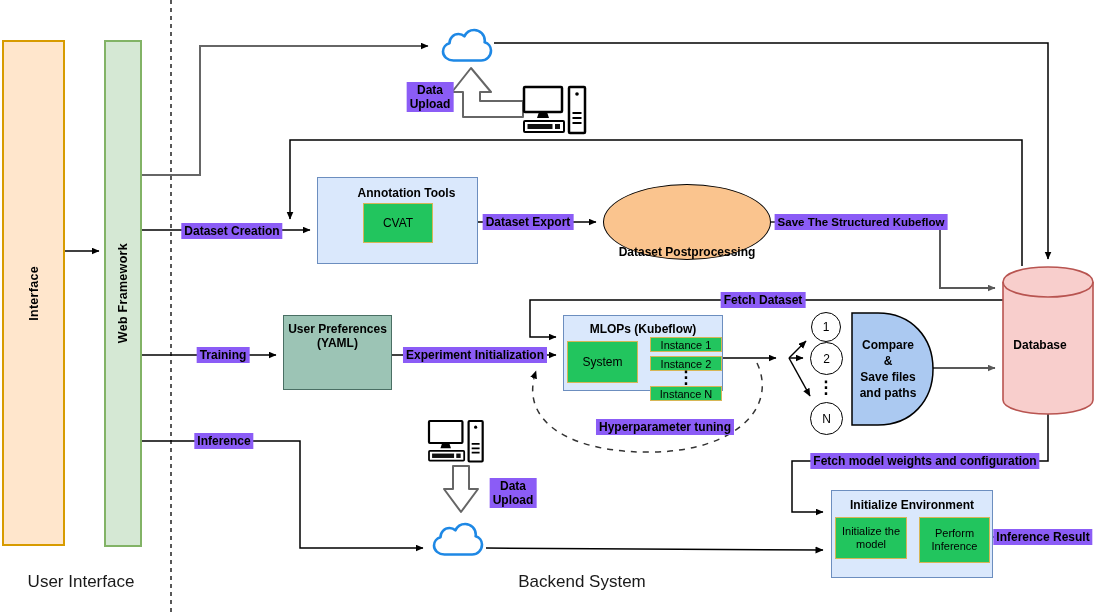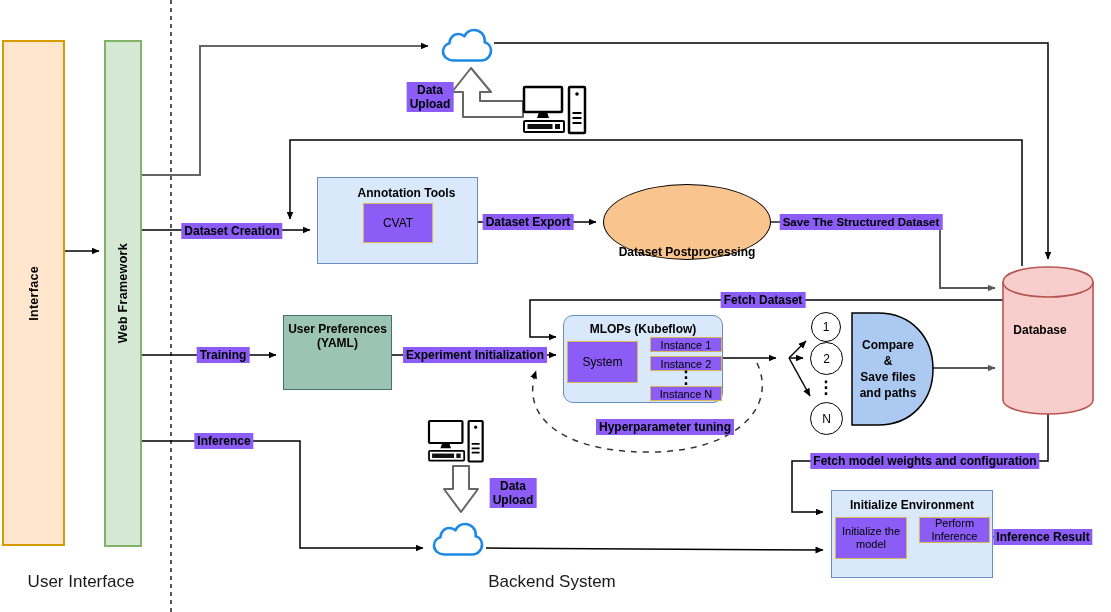--- a/index.html
+++ b/index.html
@@ -7,21 +7,21 @@
     position:relative;width:1111px;height:612px;background:#fff;overflow:hidden;
     font-family:"Liberation Sans", sans-serif;color:#000;
   }
   #wires{position:absolute;left:0;top:0;width:1111px;height:612px;}
   .node{position:absolute;box-sizing:border-box;}
   .vbox{display:flex;align-items:center;justify-content:center;}
   .vlabel{writing-mode:vertical-rl;transform:rotate(180deg);font-weight:bold;font-size:12.5px;letter-spacing:.3px;}
   .box-orange{background:#FFE6CC;border:2px solid #D79B00;}
   .box-green{background:#D5E8D4;border:2px solid #82B366;}
   .box-blue{background:#DAE8FC;border:1.5px solid #6C8EBF;}
-  .box-yellow{background:#8b5cf6;border:1.5px solid #D6B656;position:absolute;display:flex;align-items:center;justify-content:center;box-sizing:border-box;}
+  .box-yellow{background:#22c55e;border:1.5px solid #D6B656;position:absolute;display:flex;align-items:center;justify-content:center;box-sizing:border-box;}
   .box-teal{background:#9CC4B5;border:1.5px solid #4A6F64;}
   .title{font-weight:bold;font-size:12px;text-align:center;}
   .elabel{
     position:absolute;transform:translate(-50%,-50%);background:#8b5cf6;
     font-weight:bold;font-size:12px;line-height:14px;padding:1px 3px;
     white-space:nowrap;text-align:center;
   }
   .pre{white-space:pre-line;}
   .lane-label{position:absolute;transform:translate(-50%,-50%);font-size:17px;color:#1a1a1a;white-space:nowrap;}
   .circle{
@@ -131,21 +131,21 @@
 
   <div class="node ellipse-node" style="left:603px;top:184px;width:168px;height:76px;">
     <span class="title">Dataset Postprocessing</span>
   </div>
 
   <div class="node box-teal" style="left:283px;top:315px;width:109px;height:75px;">
     <div class="title pre" style="margin-top:6px;line-height:14px;">User Preferences
 (YAML)</div>
   </div>
 
-  <div class="node box-blue" style="left:563px;top:315px;width:160px;height:88px;border-radius:10px;">
+  <div class="node box-blue" style="left:563px;top:315px;width:160px;height:76px;">
     <div class="title" style="margin-top:6px;">MLOPs (Kubeflow)</div>
     <div class="box-yellow mid" style="left:3px;top:25px;width:71px;height:42px;">
       <span>System</span>
     </div>
     <div class="box-yellow small" style="left:86px;top:21px;width:72px;height:15px;">
       <span>Instance 1</span>
     </div>
     <div class="box-yellow small" style="left:86px;top:40px;width:72px;height:15px;">
       <span>Instance 2</span>
     </div>
@@ -164,45 +164,45 @@
   <div class="dots" style="left:826px;top:388px;">⋮</div>
   <div class="circle" style="left:810px;top:402px;width:33px;height:33px;">
     <span>N</span>
   </div>
 
   <div class="compare-text pre" style="left:853px;top:318px;width:70px;height:102px;">Compare
 &amp;
 Save files
 and paths</div>
 
-  <div class="node title" style="left:1003px;top:323px;width:74px;">Database</div>
+  <div class="node title" style="left:1003px;top:338px;width:74px;">Database</div>
 
   <div class="node box-blue" style="left:831px;top:490px;width:162px;height:88px;">
     <div class="title" style="margin-top:7px;">Initialize Environment</div>
     <div class="box-yellow small pre" style="left:3px;top:26px;width:72px;height:42px;text-align:center;line-height:13px;">
       <span>Initialize the
 model</span>
     </div>
-    <div class="box-yellow small pre" style="left:87px;top:26px;width:71px;height:26px;text-align:center;line-height:13px;">
+    <div class="box-yellow small pre" style="left:87px;top:26px;width:71px;height:46px;text-align:center;line-height:13px;">
       <span>Perform
 Inference</span>
     </div>
   </div>
 
   <div class="elabel" style="left:232px;top:231px;">Dataset Creation</div>
   <div class="elabel" style="left:528px;top:222px;">Dataset Export</div>
-  <div class="elabel" style="left:861px;top:222px;font-size:11.5px;">Save The Structured Dataset</div>
+  <div class="elabel" style="left:861px;top:222px;font-size:11.5px;">Save The Structured Kubeflow</div>
   <div class="elabel" style="left:763px;top:300px;">Fetch Dataset</div>
   <div class="elabel" style="left:223px;top:355px;">Training</div>
   <div class="elabel" style="left:475px;top:355px;">Experiment Initialization</div>
   <div class="elabel" style="left:224px;top:441px;">Inference</div>
   <div class="elabel" style="left:665px;top:427px;">Hyperparameter tuning</div>
   <div class="elabel" style="left:925px;top:461px;">Fetch model weights and configuration</div>
   <div class="elabel" style="left:1043px;top:537px;">Inference Result</div>
   <div class="elabel pre" style="left:430px;top:97px;">Data
 Upload</div>
   <div class="elabel pre" style="left:513px;top:493px;">Data
 Upload</div>
 
   <div class="lane-label" style="left:81px;top:582px;">User Interface</div>
-  <div class="lane-label" style="left:552px;top:582px;">Backend System</div>
+  <div class="lane-label" style="left:582px;top:582px;">Backend System</div>
 
 </div>
 
 </body></html>

